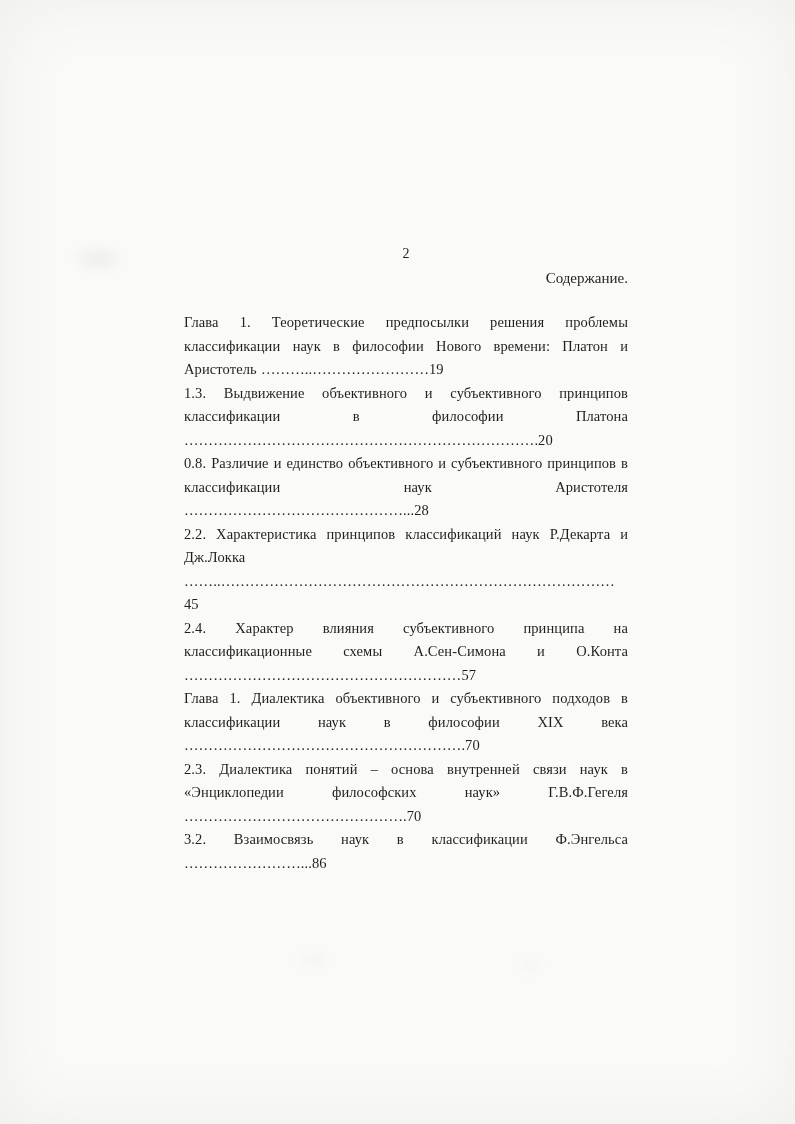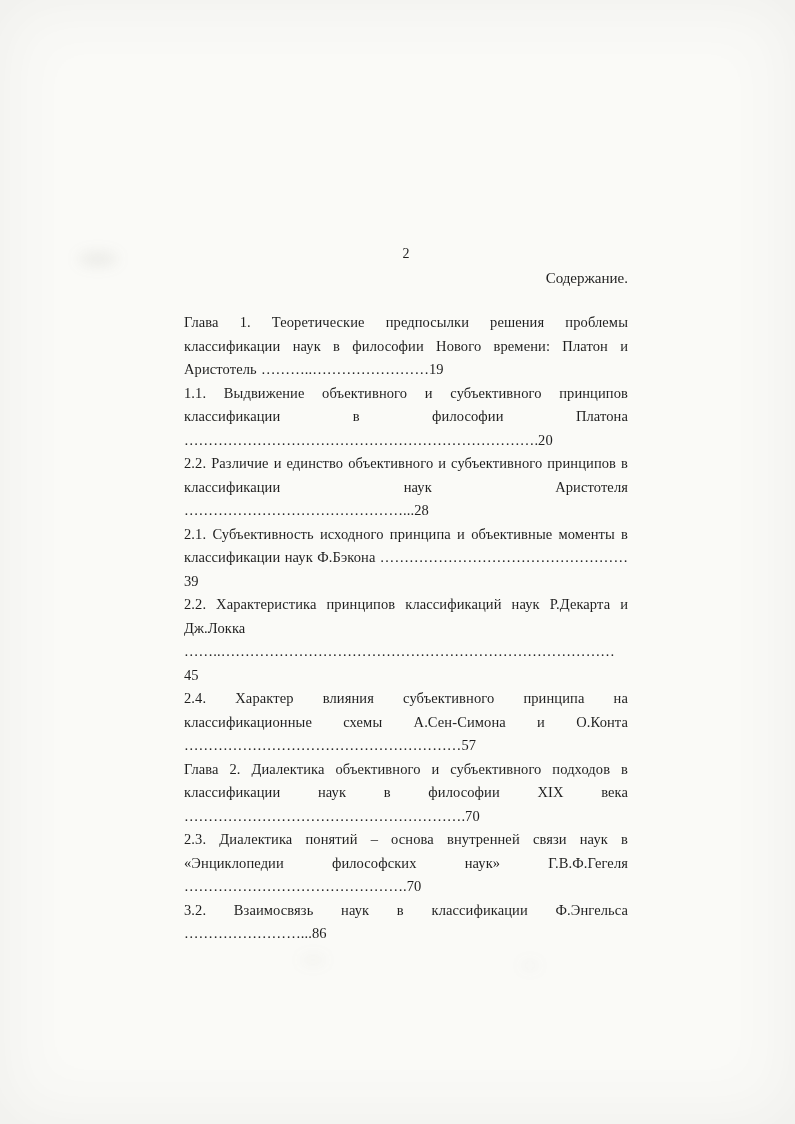--- a/index.html
+++ b/index.html
@@ -53,24 +53,23 @@
   <div class="smudge s1"></div>
   <div class="smudge s2"></div>
   <div class="smudge s3"></div>
 
   <div class="content">
     <div class="pagenum">2</div>
     <div class="title">Содержание.</div>
 
     <div class="toc">
       <p>Глава 1. Теоретические предпосылки решения проблемы классификации наук в философии Нового времени: Платон и Аристотель  ………..……………………19</p>
-      <p>1.1. Выдвижение объективного и субъективного принципов классификации в философии Платона  ……………………………………………………………….20</p>
-      <p>2.2. Различие и единство объективного и субъективного принципов в классификации наук Аристотеля  ………………………………………...28</p>
-      <p>2.1. Субъективность исходного принципа и объективные моменты в классификации наук Ф.Бэкона  ……………………………………………39</p>
+      <p>1.3. Выдвижение объективного и субъективного принципов классификации в философии Платона  ……………………………………………………………….20</p>
+      <p>0.8. Различие и единство объективного и субъективного принципов в классификации наук Аристотеля  ………………………………………...28</p>
       <p>2.2. Характеристика принципов классификаций наук Р.Декарта и Дж.Локка ……..………………………………………………………………………45</p>
       <p>2.4. Характер влияния субъективного принципа на классификационные схемы А.Сен-Симона и О.Конта …………………………………………………57</p>
-      <p>Глава 2. Диалектика объективного и субъективного подходов в классификации наук в философии XIX века  ………………………………………………….70</p>
+      <p>Глава 1. Диалектика объективного и субъективного подходов в классификации наук в философии XIX века  ………………………………………………….70</p>
       <p>2.3. Диалектика понятий – основа внутренней связи наук в «Энциклопедии философских наук» Г.В.Ф.Гегеля  ……………………………………….70</p>
       <p>3.2. Взаимосвязь наук в классификации Ф.Энгельса  ……………………...86</p>
 
     </div>
   </div>
 </div>
 
 </body></html>

